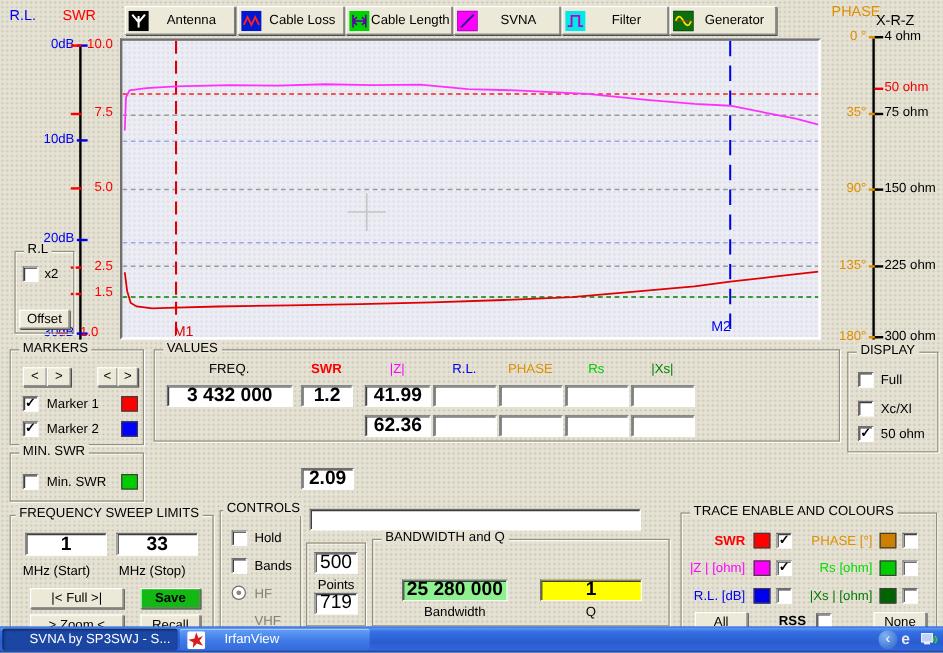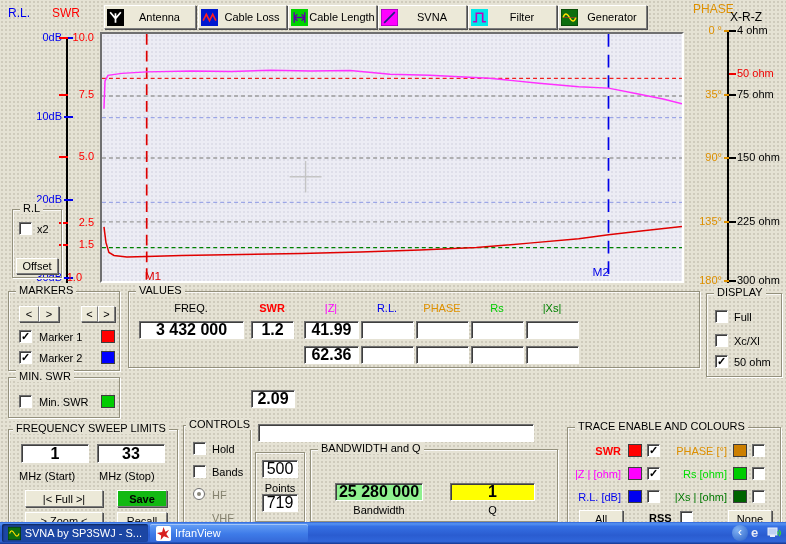--- a/index.html
+++ b/index.html
@@ -41,21 +41,21 @@
   #chart svg{display:block;width:100%;height:100%;}
   .hdr{position:absolute;font-size:11px;text-align:center;width:60px;margin-left:-30px;}
   .valfield{position:absolute;height:18px;}
   
   .tbtn{position:absolute;top:5px;height:24px;}
   .tbtn .ic{width:17px;height:17px;margin-left:2px;flex:0 0 17px;}
   .tbtn .lb{flex:1;text-align:center;}
   
   #taskbar{position:absolute;left:0;top:522px;width:786px;height:22px;z-index:50;
     background:linear-gradient(180deg,#2E63D8 0%,#5693F2 8%,#3570E4 20%,#2A5CD0 60%,#3066DA 88%,#15378E 100%);}
-  .task{position:absolute;top:2px;height:18px;border-radius:2px;display:flex;align-items:center;gap:4px;
+  .task{position:absolute;top:2px;height:18px;border-radius:2px;display:flex;align-items:center;gap:16px;
         color:#fff;font-size:11px;padding:0 6px;box-sizing:border-box;cursor:pointer;white-space:nowrap;overflow:hidden;}
   .task.active{background:#1C46A4;box-shadow:inset 1px 1px 2px rgba(0,0,0,.5);}
   .task.inactive{background:linear-gradient(180deg,#66A0F6,#3E7BE8 55%,#3569D8);box-shadow:inset 0 1px 0 rgba(255,255,255,.4);}
   .gb-title-small{font-size:10.5px;}
   .graylbl{color:#85826F;}
 </style>
 </head>
 <body>
 
 <div id="app">

